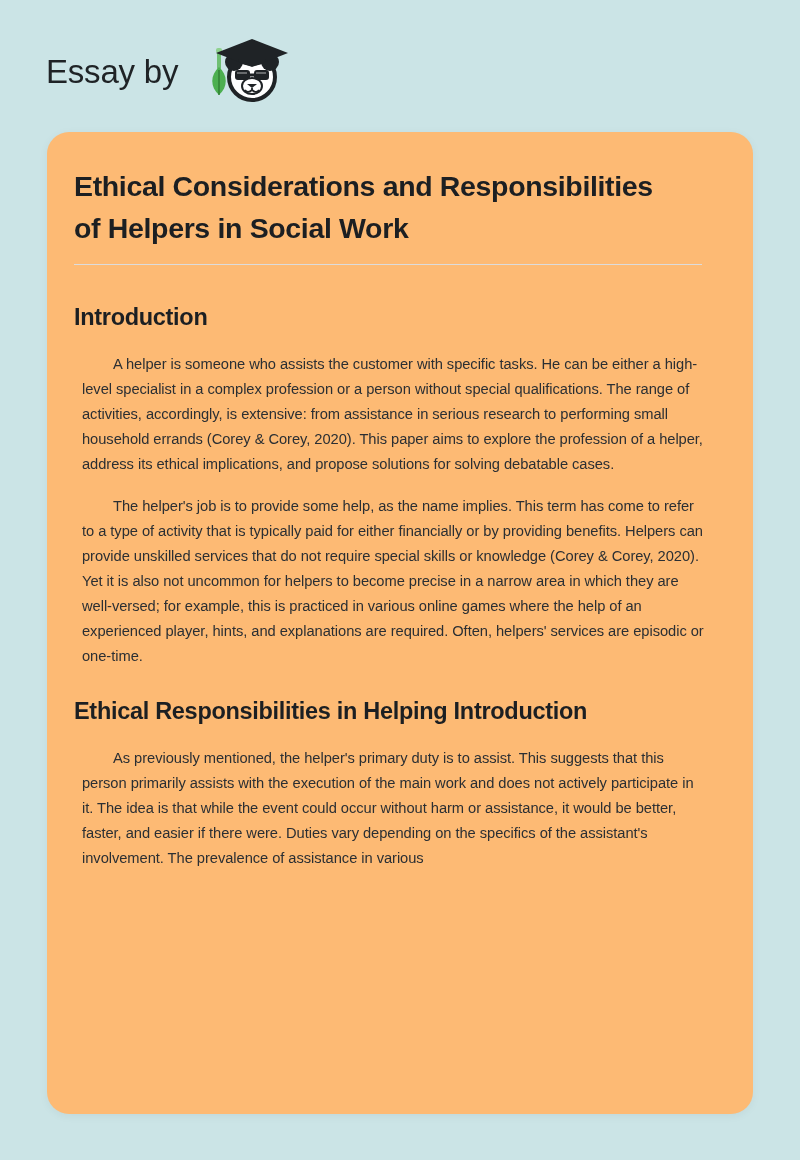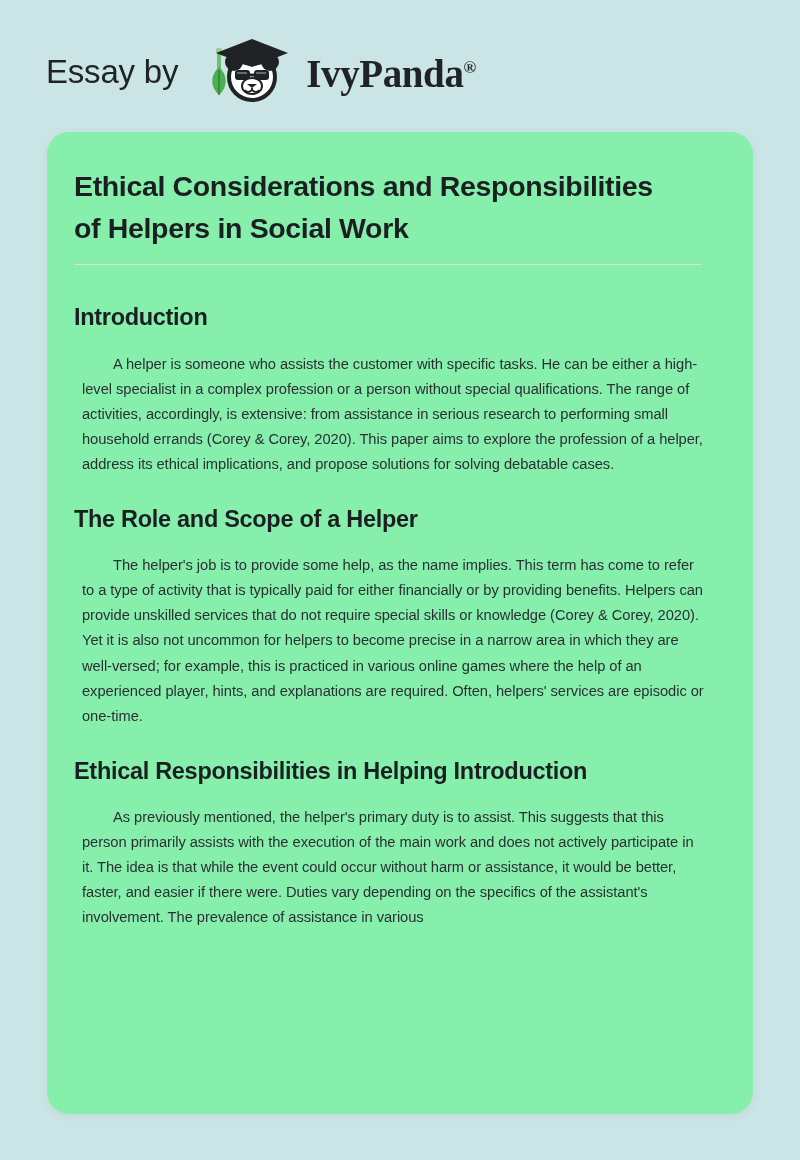--- a/index.html
+++ b/index.html
@@ -60,21 +60,21 @@
     line-height: 1;
   }
 
   
   .paper-card {
     position: absolute;
     left: 47px;
     top: 132px;
     width: 706px;
     height: 982px;
-    background: #86efac;
+    background: #fdba74;
     border-radius: 22px;
     box-shadow: 0 2px 10px rgba(0,0,0,0.05);
     overflow: hidden;
   }
   .paper-inner {
     padding: 34px 32px 0 27px;
   }
 
   
   .doc-title {
@@ -170,36 +170,32 @@
       <path d="M52 51 L52 53" stroke="#1f2326" stroke-width="1.8"></path>
       <path d="M52 53 C49 56 46 55 45 53" stroke="#1f2326" stroke-width="1.8" fill="none"></path>
       <path d="M52 53 C55 56 58 55 59 53" stroke="#1f2326" stroke-width="1.8" fill="none"></path>
 
       <path d="M52 2 L88 16 L52 30 L16 16 Z" fill="#1f2326"></path>
 
       <path d="M38 22 C38 31 66 31 66 22 L66 17 L38 17 Z" fill="#1f2326"></path>
     </svg>
   </span>
 
-  <span class="brand-wordmark">
-    <span>IvyPanda</span><span class="reg">®</span>
-  </span>
 </div>
 
 <div class="paper-card">
   <div class="paper-inner">
 
     <h1 class="doc-title">Ethical Considerations and Responsibilities of Helpers in Social Work</h1>
 
 
     <div class="title-divider"></div>
 
     <h2 class="section-heading h-first">Introduction</h2>
     <p class="body-paragraph">A helper is someone who assists the customer with specific tasks. He can be either a high-level specialist in a complex profession or a person without special qualifications. The range of activities, accordingly, is extensive: from assistance in serious research to performing small household errands (Corey &amp; Corey, 2020). This paper aims to explore the profession of a helper, address its ethical implications, and propose solutions for solving debatable cases.</p>
 
-    <h2 class="section-heading">The Role and Scope of a Helper</h2>
     <p class="body-paragraph">The helper's job is to provide some help, as the name implies. This term has come to refer to a type of activity that is typically paid for either financially or by providing benefits. Helpers can provide unskilled services that do not require special skills or knowledge (Corey &amp; Corey, 2020). Yet it is also not uncommon for helpers to become precise in a narrow area in which they are well-versed; for example, this is practiced in various online games where the help of an experienced player, hints, and explanations are required. Often, helpers' services are episodic or one-time.</p>
 
     <h2 class="section-heading">Ethical Responsibilities in Helping Introduction</h2>
     <p class="body-paragraph">As previously mentioned, the helper's primary duty is to assist. This suggests that this person primarily assists with the execution of the main work and does not actively participate in it. The idea is that while the event could occur without harm or assistance, it would be better, faster, and easier if there were. Duties vary depending on the specifics of the assistant's involvement. The prevalence of assistance in various</p>
 
   </div>
 </div>
 
 </body></html>

